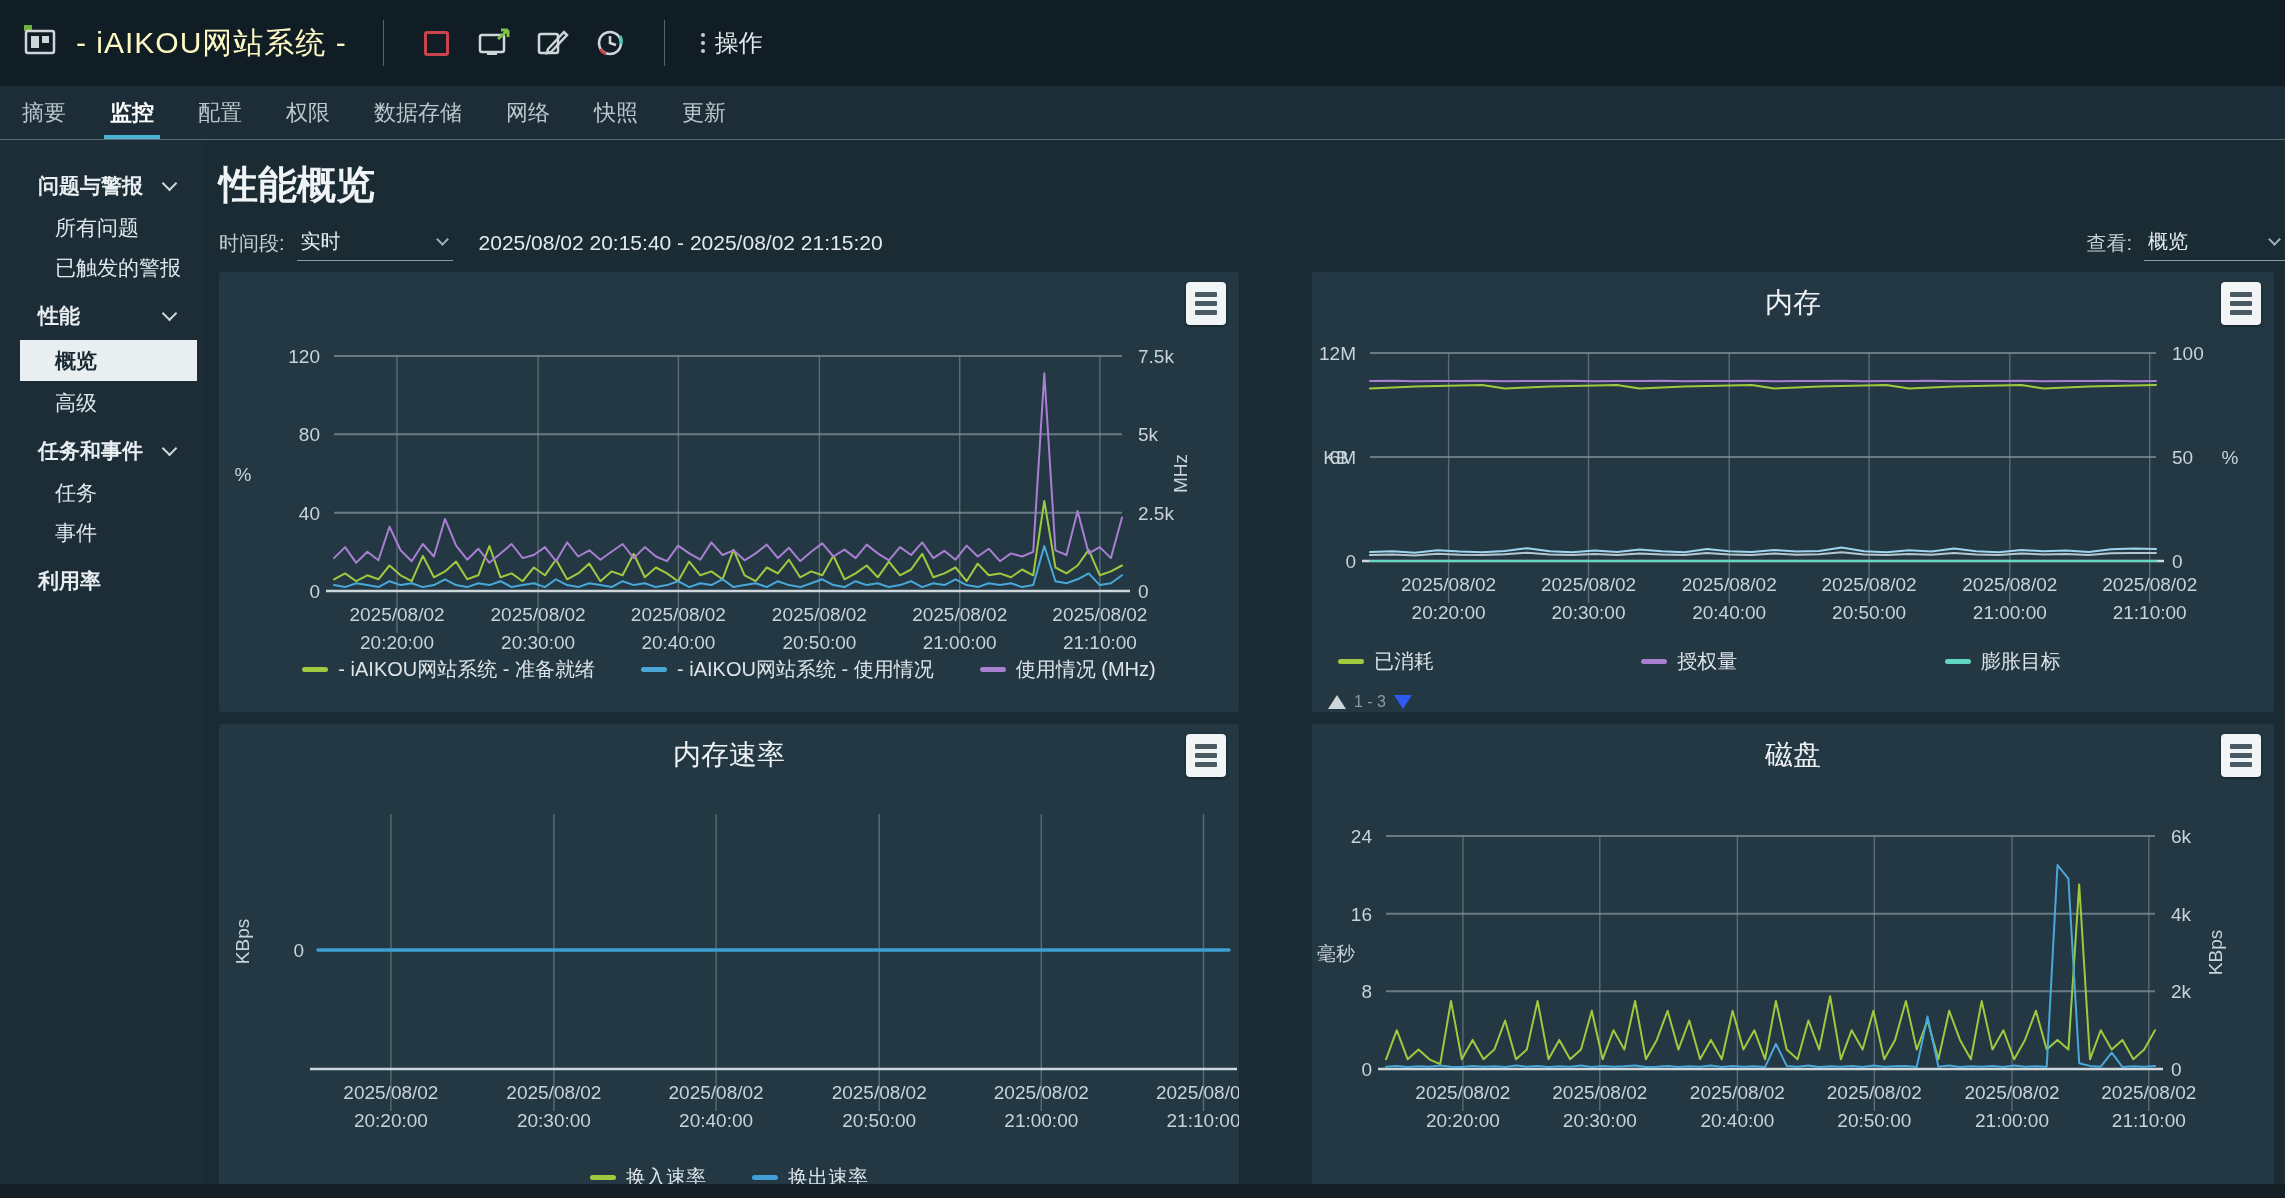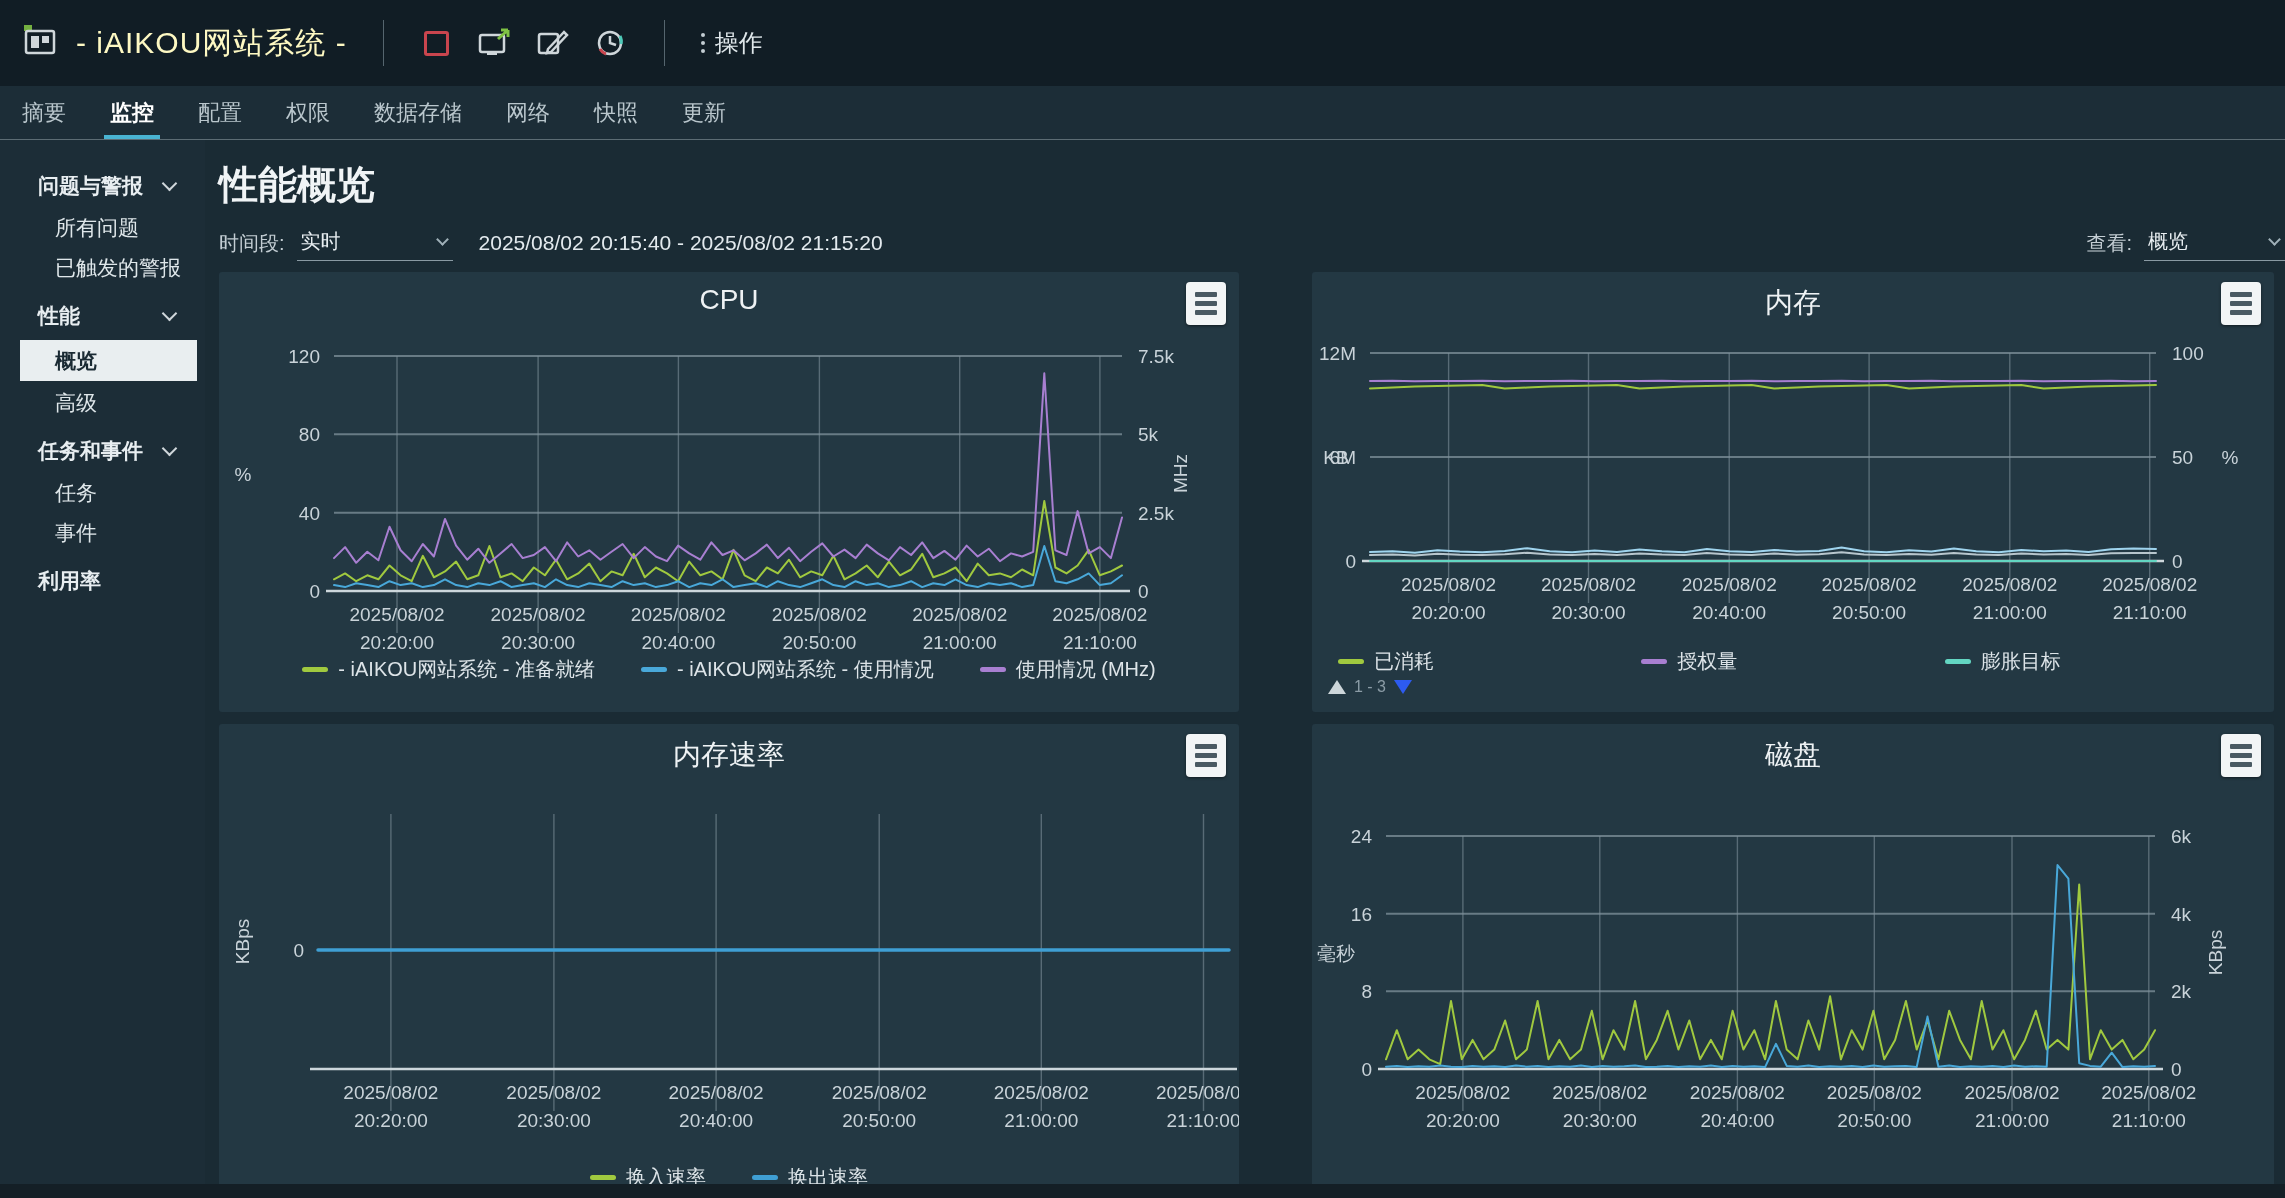--- a/index.html
+++ b/index.html
@@ -209,21 +209,20 @@
             <text x="919" y="326" text-anchor="start">0</text>
             <text x="919" y="247.66666666666669" text-anchor="start">2.5k</text>
             <text x="919" y="169.33333333333334" text-anchor="start">5k</text>
             <text x="919" y="91" text-anchor="start">7.5k</text>
             <text x="24" y="208.5" text-anchor="middle">%</text>
             <text x="968" y="201.5" text-anchor="middle" transform="rotate(-90 968 201.5)">MHz</text>
             <polyline points="115.0,307.3 126.1,301.4 137.2,309.2 148.3,303.3 159.4,307.3 170.5,293.5 181.6,303.3 192.7,309.2 203.8,283.8 214.9,305.3 226.0,299.4 237.1,289.6 248.2,307.3 259.3,303.3 270.4,274.0 281.5,305.3 292.6,301.4 303.7,309.2 314.8,295.5 325.9,303.3 337.0,287.7 348.1,307.3 359.2,301.4 370.3,291.6 381.4,309.2 392.5,299.4 403.6,303.3 414.7,281.8 425.8,305.3 436.9,295.5 448.0,301.4 459.1,309.2 470.2,289.6 481.3,303.3 492.4,299.4 503.5,307.3 514.5,277.9 525.6,303.3 536.7,309.2 547.8,295.5 558.9,301.4 570.0,287.7 581.1,305.3 592.2,299.4 603.3,303.3 614.4,283.8 625.5,307.3 636.6,301.4 647.7,293.5 658.8,305.3 669.9,289.6 681.0,303.3 692.1,297.5 703.2,281.8 714.3,305.3 725.4,301.4 736.5,295.5 747.6,309.2 758.7,291.6 769.8,303.3 780.9,301.4 792.0,305.3 803.1,297.5 814.2,303.3 825.3,228.9 836.4,295.5 847.5,301.4 858.6,293.5 869.7,277.9 880.8,303.3 891.9,299.4 903.0,293.5" fill="none" stroke="#a0c93f" stroke-width="2" stroke-linejoin="round" stroke-linecap="round"></polyline>
             <polyline points="115.0,313.1 126.1,315.1 137.2,311.2 148.3,313.1 159.4,315.1 170.5,309.2 181.6,313.1 192.7,311.2 203.8,315.1 214.9,313.1 226.0,307.3 237.1,313.1 248.2,315.1 259.3,311.2 270.4,313.1 281.5,309.2 292.6,315.1 303.7,313.1 314.8,311.2 325.9,315.1 337.0,307.3 348.1,313.1 359.2,315.1 370.3,311.2 381.4,313.1 392.5,315.1 403.6,309.2 414.7,313.1 425.8,311.2 436.9,315.1 448.0,313.1 459.1,309.2 470.2,315.1 481.3,311.2 492.4,313.1 503.5,307.3 514.5,315.1 525.6,313.1 536.7,311.2 547.8,315.1 558.9,309.2 570.0,313.1 581.1,315.1 592.2,311.2 603.3,307.3 614.4,313.1 625.5,315.1 636.6,309.2 647.7,313.1 658.8,311.2 669.9,315.1 681.0,313.1 692.1,309.2 703.2,315.1 714.3,311.2 725.4,313.1 736.5,307.3 747.6,313.1 758.7,315.1 769.8,311.2 780.9,313.1 792.0,311.2 803.1,315.1 814.2,313.1 825.3,274.0 836.4,309.2 847.5,311.2 858.6,307.3 869.7,301.4 880.8,313.1 891.9,311.2 903.0,303.3" fill="none" stroke="#49a8d9" stroke-width="2" stroke-linejoin="round" stroke-linecap="round"></polyline>
             <polyline points="115.0,286.1 126.1,275.1 137.2,290.8 148.3,279.8 159.4,288.3 170.5,254.8 181.6,278.3 192.7,289.2 203.8,272.0 214.9,284.5 226.0,246.9 237.1,273.6 248.2,287.7 259.3,276.7 270.4,290.8 281.5,281.4 292.6,272.0 303.7,286.1 314.8,283.0 325.9,275.1 337.0,289.2 348.1,270.4 359.2,284.5 370.3,278.3 381.4,287.7 392.5,279.8 403.6,272.0 414.7,286.1 425.8,275.1 436.9,284.5 448.0,289.2 459.1,273.6 470.2,281.4 481.3,287.7 492.4,270.4 503.5,283.0 514.5,278.3 525.6,288.3 536.7,281.4 547.8,272.6 558.9,286.1 570.0,275.8 581.1,289.2 592.2,279.8 603.3,271.4 614.4,284.5 625.5,277.6 636.6,286.1 647.7,272.6 658.8,281.4 669.9,288.3 681.0,275.1 692.1,283.0 703.2,270.4 714.3,286.1 725.4,278.9 736.5,287.7 747.6,273.6 758.7,284.5 769.8,276.7 780.9,289.2 792.0,281.4 803.1,284.5 814.2,279.8 825.3,101.2 836.4,278.3 847.5,283.0 858.6,239.1 869.7,281.4 880.8,275.1 891.9,286.1 903.0,245.4" fill="none" stroke="#a87fd1" stroke-width="2" stroke-linejoin="round" stroke-linecap="round"></polyline>
           </svg>
-          <div class="chart-title">CPU</div>
           <button class="chart-menu">
             <i></i>
             <i></i>
             <i></i>
           </button>
           <div class="legend" style="top: 384px;">
             <span class="lg-item">
               <span class="lg-swatch" style="background: rgb(160, 201, 63);"></span>
               <span>- iAIKOU网站系统 - 准备就绪</span>
             </span>
@@ -287,21 +286,21 @@
             </span>
             <span class="lg-item">
               <span class="lg-swatch" style="background: rgb(168, 127, 209);"></span>
               <span>授权量</span>
             </span>
             <span class="lg-item">
               <span class="lg-swatch" style="background: rgb(99, 214, 194);"></span>
               <span>膨胀目标</span>
             </span>
           </div>
-          <div class="pager" style="top: 406px;">
+          <div class="pager" style="top: 421px;">
             <span class="tri-up"></span>
             <span>1 - 3</span>
             <span class="tri-down"></span>
           </div>
         </div>
         <div class="panel">
           <svg width="1020" height="560" viewBox="0 0 1020 560">
             <line x1="171.9" y1="90" x2="171.9" y2="387" stroke="#62757f" stroke-width="1.4" opacity="0.85"></line>
             <text x="171.9" y="375" text-anchor="middle">2025/08/02</text>
             <text x="171.9" y="403" text-anchor="middle">20:20:00</text>

